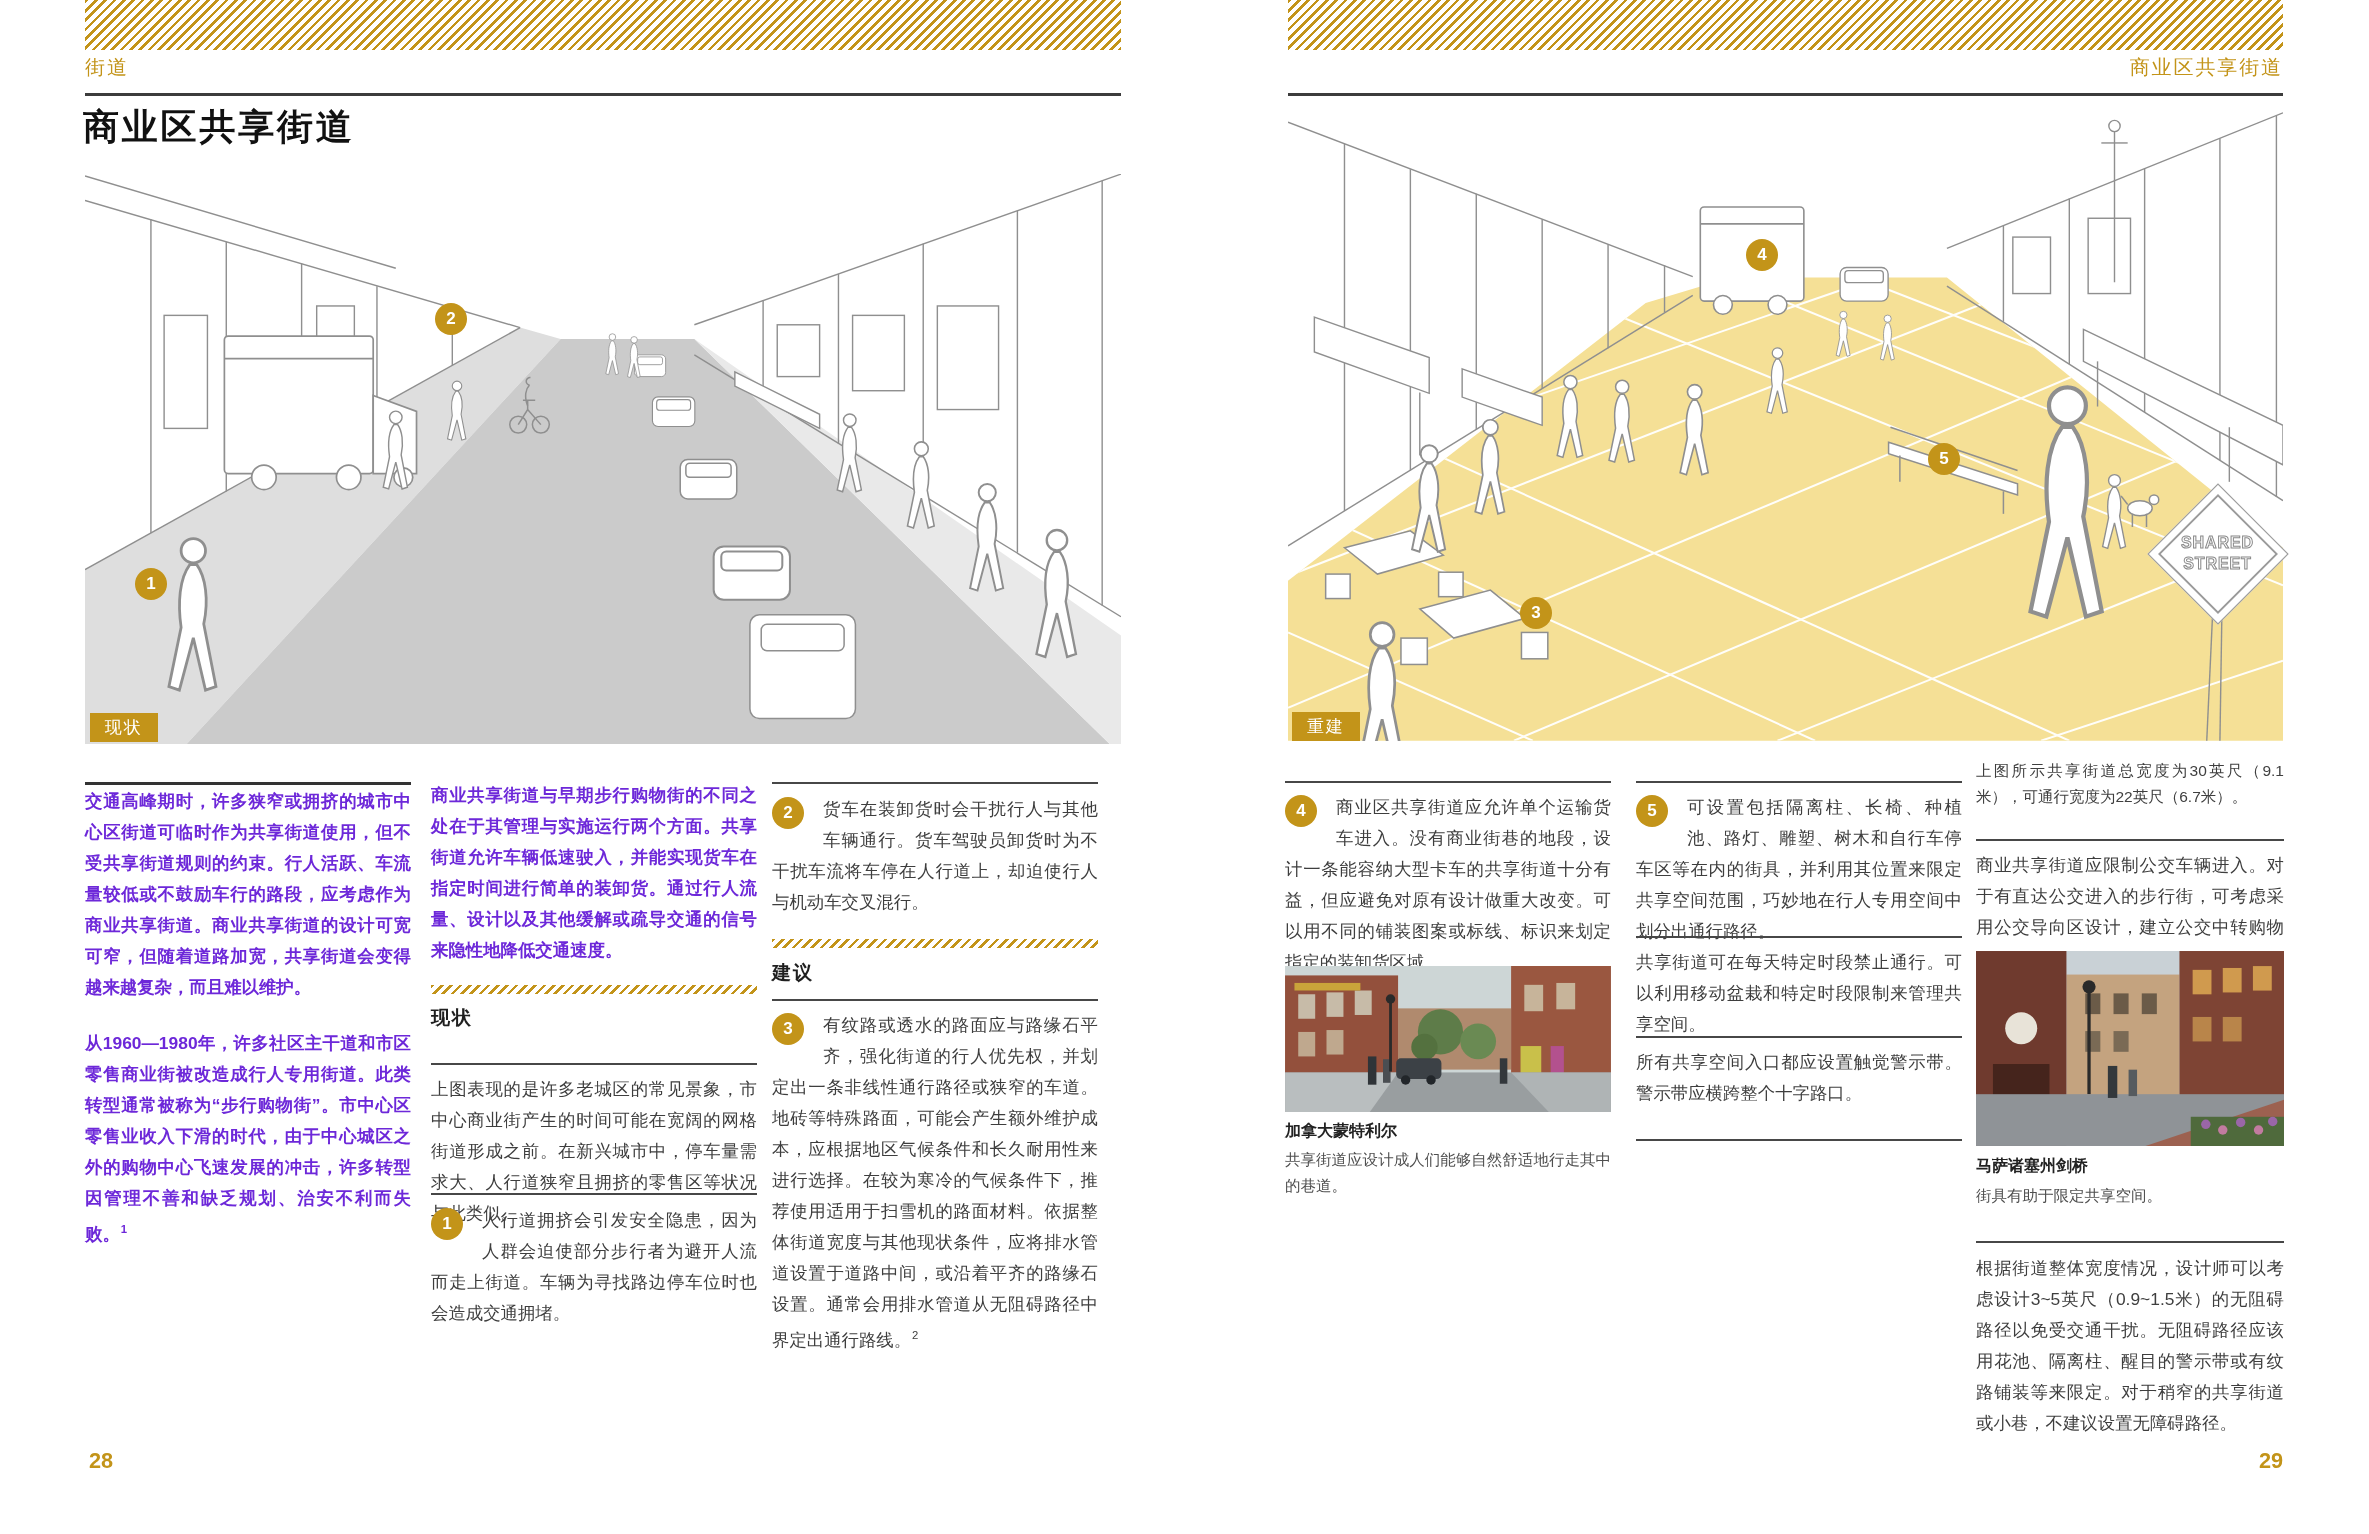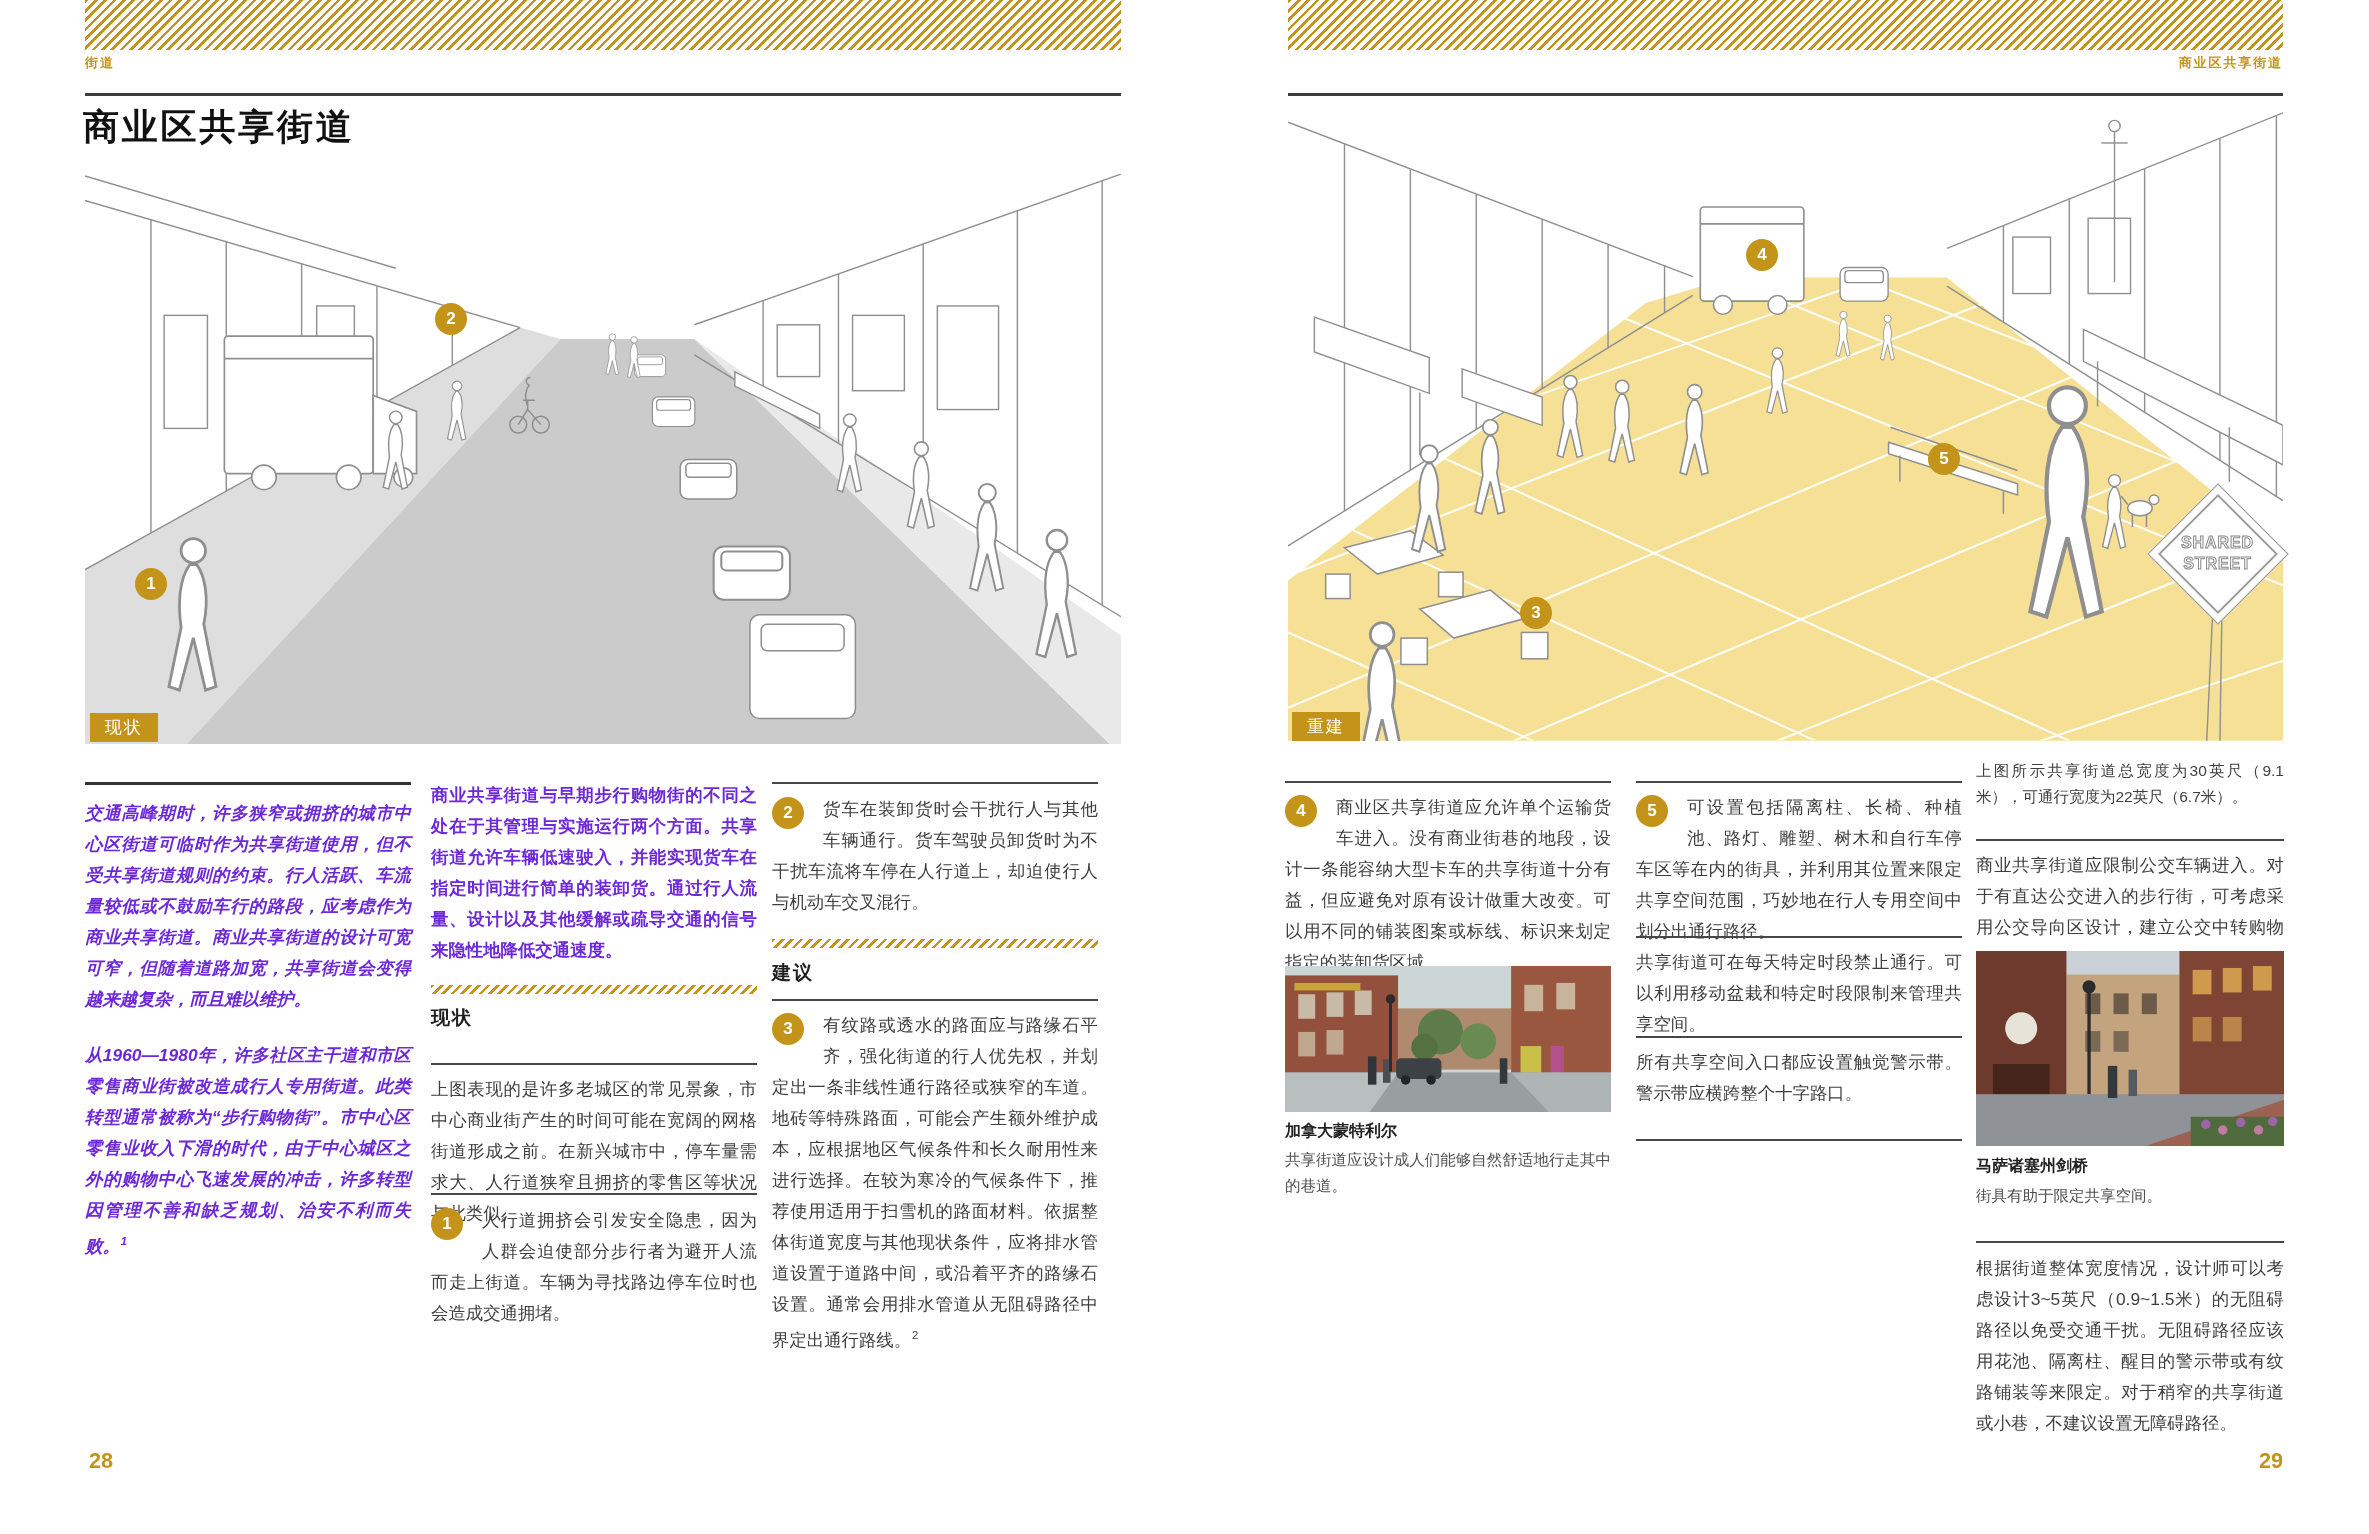--- a/index.html
+++ b/index.html
@@ -3,29 +3,29 @@
 <meta charset="utf-8">
 <style>
   :root{ --gold:#C39419; --ink:#1a1a1a; --body:#3e3e3e; }
   html,body{margin:0;padding:0;background:#fff;}
   body{font-family:"Liberation Sans","DejaVu Sans",sans-serif;}
   .sheet{position:relative;width:2369px;height:1535px;background:#fff;overflow:hidden;}
   .abs{position:absolute;}
   .stripes{background:repeating-linear-gradient(135deg,var(--gold) 0 2.8px,#fff 2.8px 6.6px);}
   .rule{height:1.9px;background:#474747;}
   .rule3{height:2.8px;background:#3c3c3c;}
-  .pg-header{font-size:13px;font-weight:700;color:var(--gold);letter-spacing:1.9px;}
+  .pg-header{font-size:20px;font-weight:400;color:var(--gold);letter-spacing:1.9px;}
   .title{font-size:36px;font-weight:700;color:#111;letter-spacing:2.8px;}
   .bodytext{font-size:17.4px;line-height:31px;color:var(--body);text-align:justify;}
   .boldtext{font-weight:700;color:#6d28d9;}
   .cap-title{font-size:16px;font-weight:700;color:#222;}
   .cap-text{font-size:15.5px;line-height:26px;color:#4f4f4f;text-align:justify;}
   .sec-head{font-size:19px;font-weight:700;color:#1f1f1f;letter-spacing:1.9px;}
   .striped-div{height:9.4px;}
-  .col1-block{border-top:3.8px solid #333;padding-top:13px;font-style:italic;}
+  .col1-block{border-top:3.8px solid #333;padding-top:1px;}
   p{margin:0;}
   .p-gap{margin-top:25.4px;}
   .badge{width:32px;height:32px;border-radius:50%;background:var(--gold);color:#fff;
          font-weight:700;font-size:17px;display:flex;align-items:center;justify-content:center;}
   .badge-f{float:left;margin:2.8px 19px 24.5px 0;}
   .fig{background:#fff;}
   .fig-badge{position:absolute;}
   .fig-label{position:absolute;background:var(--gold);color:#fff;font-size:17px;
              padding:2.8px 0;width:68px;text-align:center;letter-spacing:1.9px;}
   .pagenum{font-size:21.7px;font-weight:700;color:var(--gold);}

